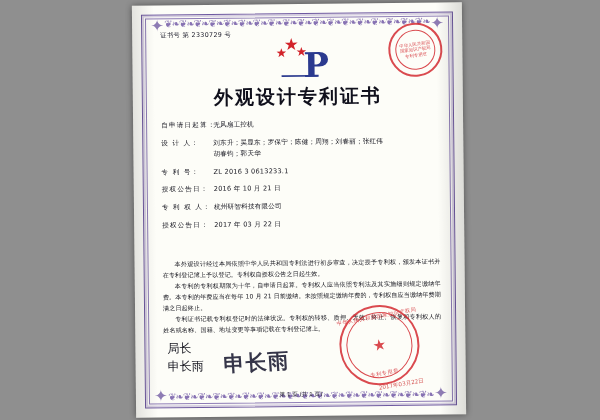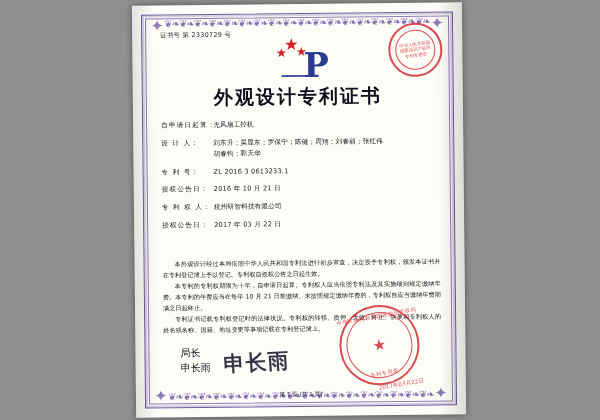--- a/index.html
+++ b/index.html
@@ -165,23 +165,23 @@
     font-size: 6.1px;
     line-height: 1.75;
     color: #17171f;
     text-align: justify;
     letter-spacing: .1px;
   }
   .body-text p { margin: 0 0 1px 0; text-indent: 12px; }
 
   .signature {
     position: absolute;
-    left: 45px;
+    left: 32px;
     bottom: 42px;
-    font-size: 10px;
+    font-size: 12px;
     color: #15151f;
     line-height: 1.5;
   }
   .sign-img {
     position: absolute;
     left: 88px;
     bottom: 40px;
     font-family: "DejaVu Serif", serif;
     font-size: 21px;
     color: #1a1a30;

